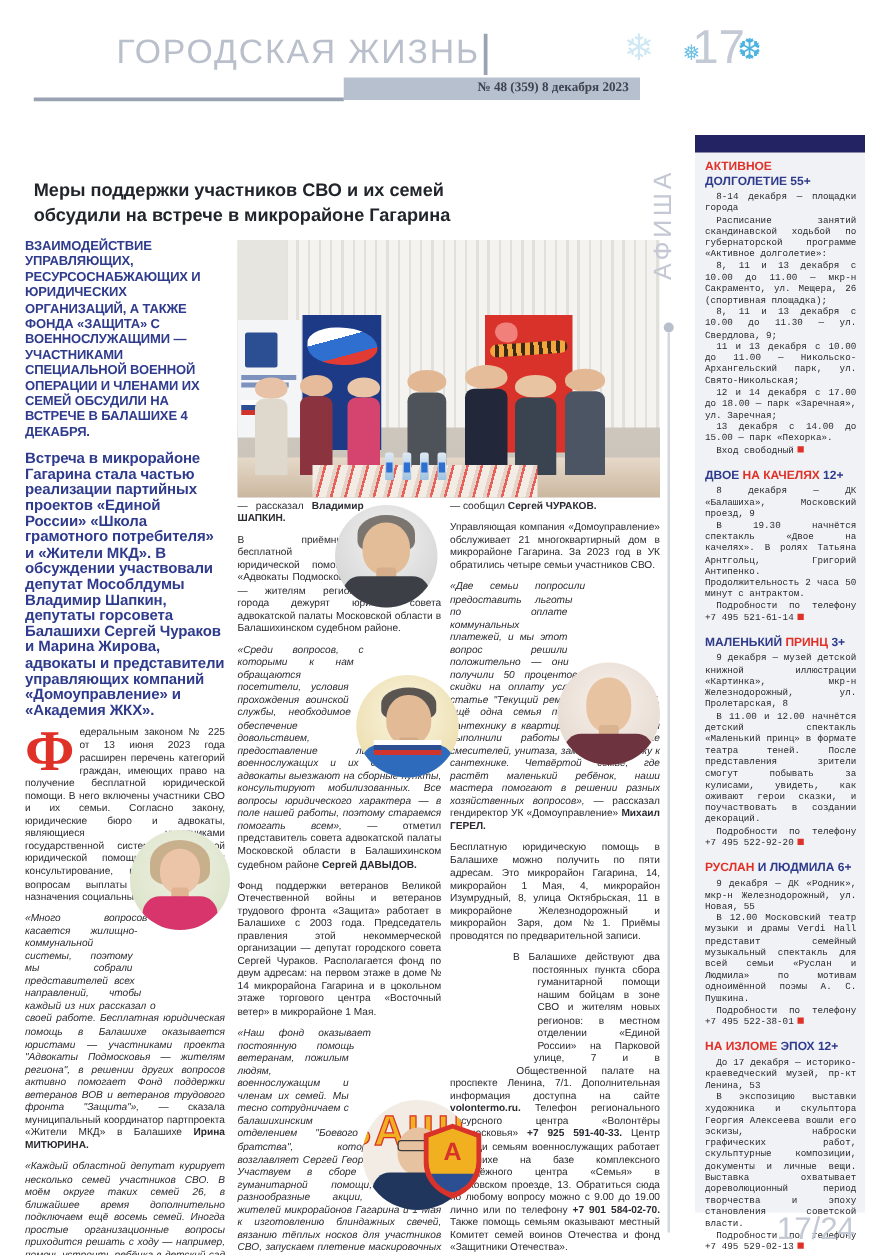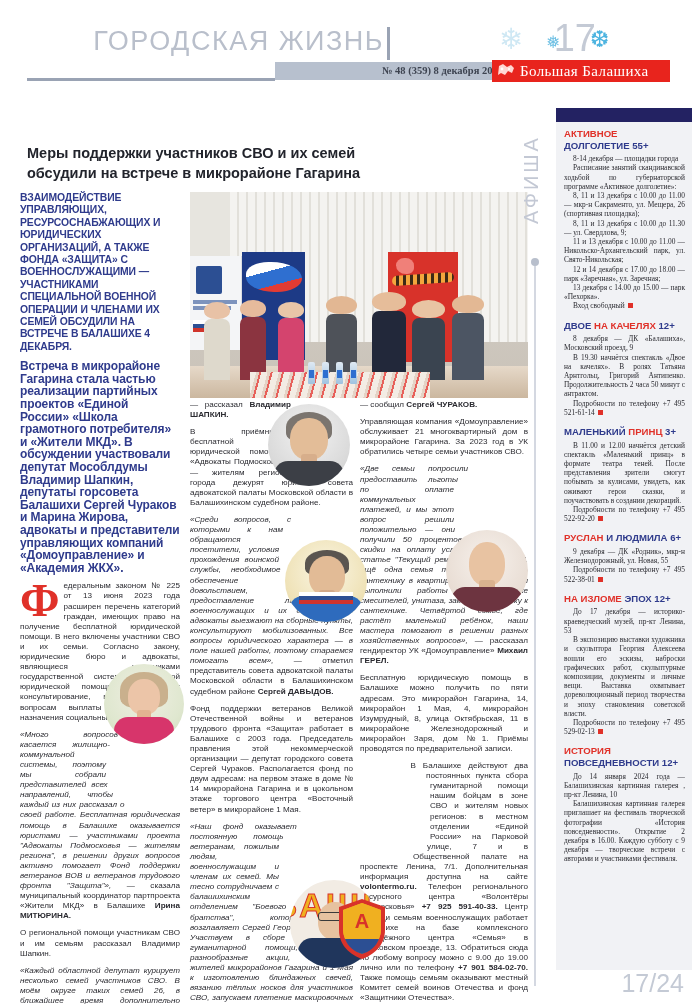--- a/index.html
+++ b/index.html
@@ -302,21 +302,21 @@
     font-family: "Liberation Sans", sans-serif;
     font-size: 9.6px;
     font-weight: 700;
     line-height: 11.6px;
     color: #2f3b8c;
     margin-bottom: 3px;
     text-transform: uppercase;
   }
   .side-h .r { color: #e03129; }
   .side-p {
-    font-family: Liberation Serif, serif;
+    font-family: Liberation Mono, monospace;
     font-size: 7.4px;
     line-height: 9.2px;
     color: #2a2a30;
     text-align: justify;
     text-indent: 9px;
     margin-bottom: 0px;
   }
   .side-block { margin-bottom: 9px; }
   .sq { display:inline-block; width:5px; height:5px; background:#e03129; margin-left:3px; vertical-align: 0px;}
 
@@ -341,30 +341,20 @@
     <span class="snowflake sf1">❄</span>
     <span class="snowflake sf2">❅</span>
     <span class="snowflake sf3">❆</span>
 
     <div class="pagenum-top">17</div>
 
     <div class="issue-bar"></div>
     <div class="issue-text">№ 48 (359) 8 декабря 2023</div>
     <div class="hdr-underline"></div>
 
-    <div class="brand-badge">
-      <span class="brand-mark">
-        <svg width="20" height="15" viewBox="0 0 20 15">
-          <path d="M3 2 L7 0 L11 3 L15 1 L18 4 L16 9 L12 7 L9 11 L5 9 L2 11 Z" fill="#ffd7d3"></path>
-          <circle cx="6" cy="5" r="1.4" fill="#ffffff"></circle>
-          <circle cx="13" cy="5" r="1.1" fill="#ffffff"></circle>
-        </svg>
-      </span>
-      <span class="brand-name">Большая Балашиха</span>
-    </div>
   </div>
 
   <div class="deck">Меры поддержки участников СВО и их семей обсудили на встрече в микрорайоне Гагарина</div>
 
   <div class="photo">
     <div class="room"></div>
     <div class="wallL"></div>
     <div class="blinds"></div>
     <div class="rollup-white">
         <div class="em"></div>
@@ -466,21 +456,20 @@
   <div class="col c1">
     <p class="lede">ВЗАИМОДЕЙСТВИЕ УПРАВЛЯЮЩИХ, РЕСУРСОСНАБЖАЮЩИХ И ЮРИДИЧЕСКИХ ОРГАНИЗАЦИЙ, А ТАКЖЕ ФОНДА «ЗАЩИТА» С ВОЕННОСЛУЖАЩИМИ — УЧАСТНИКАМИ СПЕЦИАЛЬНОЙ ВОЕННОЙ ОПЕРАЦИИ И ЧЛЕНАМИ ИХ СЕМЕЙ ОБСУДИЛИ НА ВСТРЕЧЕ В БАЛАШИХЕ 4 ДЕКАБРЯ.</p>
     <p class="lede lede2">Встреча в микрорайоне Гагарина стала частью реализации партийных проектов «Единой России» «Школа грамотного потребителя» и «Жители МКД». В обсуждении участвовали депутат Мособлдумы Владимир Шапкин, депутаты горсовета Балашихи Сергей Чураков и Марина Жирова, адвокаты и представители управляющих компаний «Домоуправление» и «Академия ЖКХ».</p>
     <p class="body-txt">
       <span class="dropcap">Ф</span><span>едеральным законом № 225 от 13 июня 2023 года расширен перечень категорий граждан, имеющих право на получение бесплатной юридической помощи. В него включены участники СВО и их семьи. Согласно закону, юридические бюро и адвокаты, являющиеся участниками государственной системы бесплатной юридической помощи, осуществляют консультирование, в частности по вопросам выплаты компенсаций и назначения социальных льгот.</span>
     </p>
     <p class="body-txt italic">
       <span class="wrapfloat-r"></span>
       <span>«Много вопросов касается жилищно-коммунальной системы, поэтому мы собрали представителей всех направлений, чтобы каждый из них рассказал о своей работе. Бесплатная юридическая помощь в Балашихе оказывается юристами — участниками проекта "Адвокаты Подмосковья — жителям региона", в решении других вопросов активно помогает Фонд поддержки ветеранов ВОВ и ветеранов трудового фронта "Защита"»,</span><span style="font-style:normal"> — сказала муниципальный координатор партпроекта «Жители МКД» в Балашихе </span><b>Ирина МИТЮРИНА.</b>
     </p>
-    <p class="body-txt">О региональной помощи участникам СВО и им семьям рассказал Владимир Шапкин.</p>
     <p class="body-txt italic">«Каждый областной депутат курирует несколько семей участников СВО. В моём округе таких семей 26, в ближайшее время дополнительно подключаем ещё восемь семей. Иногда простые организационные вопросы приходится решать с ходу — например, помочь устроить ребёнка в детский сад по месту жительства, перевести детей из одной школы в другую. Но есть и более важные вопросы — получение квалифицированной медицинской помощи и реабилитация. В этом помогает Центр поддержки участников спецоперации и их семей, открытый в подмосковном Подольске. В программу комплексной реабилитации кроме медпомощи включены и консультации психолога, юриста, социального работника. Более половины семей, которые я курирую, уже прошли курс реабилитации»,</p>
   </div>
 
   <div class="col c2">
     <p class="body-txt italic">
       <span class="wrapfloat-r"></span>
       <span style="font-style:normal"> — рассказал </span><b>Владимир ШАПКИН.</b>
     </p>
     <p class="body-txt">В приёмных бесплатной юридической помощи «Адвокаты Подмосковья — жителям региона» города дежурят юристы совета адвокатской палаты Московской области в Балашихинском судебном районе.</p>
     <p class="body-txt italic">
@@ -529,26 +518,28 @@
           <div class="side-p">Вход свободный<span class="sq"></span></div>
         </div>
         <div class="side-block">
           <div class="side-h"><span>ДВОЕ</span><span class="r"> НА КАЧЕЛЯХ</span><span> 12+</span></div>
           <div class="side-p">8 декабря — ДК «Балашиха», Московский проезд, 9</div>
           <div class="side-p">В 19.30 начнётся спектакль «Двое на качелях». В ролях Татьяна Арнтгольц, Григорий Антипенко. Продолжительность 2 часа 50 минут с антрактом.</div>
           <div class="side-p">Подробности по телефону +7 495 521-61-14<span class="sq"></span></div>
         </div>
         <div class="side-block">
           <div class="side-h"><span>МАЛЕНЬКИЙ</span><span class="r"> ПРИНЦ</span><span> 3+</span></div>
+          <div class="side-p">9 декабря — музей детской книжной иллюстрации «Картинка», мкр-н Железнодорожный, ул. Пролетарская, 8</div>
           <div class="side-p">В 11.00 и 12.00 начнётся детский спектакль «Маленький принц» в формате театра теней. После представления зрители смогут побывать за кулисами, увидеть, как оживают герои сказки, и поучаствовать в создании декораций.</div>
           <div class="side-p">Подробности по телефону +7 495 522-92-20<span class="sq"></span></div>
         </div>
         <div class="side-block">
           <div class="side-h"><span class="r">РУСЛАН</span><span> И ЛЮДМИЛА</span><span> 6+</span></div>
           <div class="side-p">9 декабря — ДК «Родник», мкр-н Железнодорожный, ул. Новая, 55</div>
+          <div class="side-p">В 12.00 Московский театр музыки и драмы Verdi Hall представит семейный музыкальный спектакль для всей семьи «Руслан и Людмила» по мотивам одноимённой поэмы А. С. Пушкина.</div>
           <div class="side-p">Подробности по телефону +7 495 522-38-01<span class="sq"></span></div>
         </div>
         <div class="side-block">
           <div class="side-h"><span class="r">НА ИЗЛОМЕ</span><span> ЭПОХ</span><span> 12+</span></div>
           <div class="side-p">До 17 декабря — историко-краеведческий музей, пр-кт Ленина, 53</div>
           <div class="side-p">В экспозицию выставки художника и скульптора Георгия Алексеева вошли его эскизы, наброски графических работ, скульптурные композиции, документы и личные вещи. Выставка охватывает дореволюционный период творчества и эпоху становления советской власти.</div>
           <div class="side-p">Подробности по телефону +7 495 529-02-13<span class="sq"></span></div>
         </div>
         <div class="side-block">
           <div class="side-h"><span class="r">ИСТОРИЯ</span><span> ПОВСЕДНЕВНОСТИ 12+</span></div>

